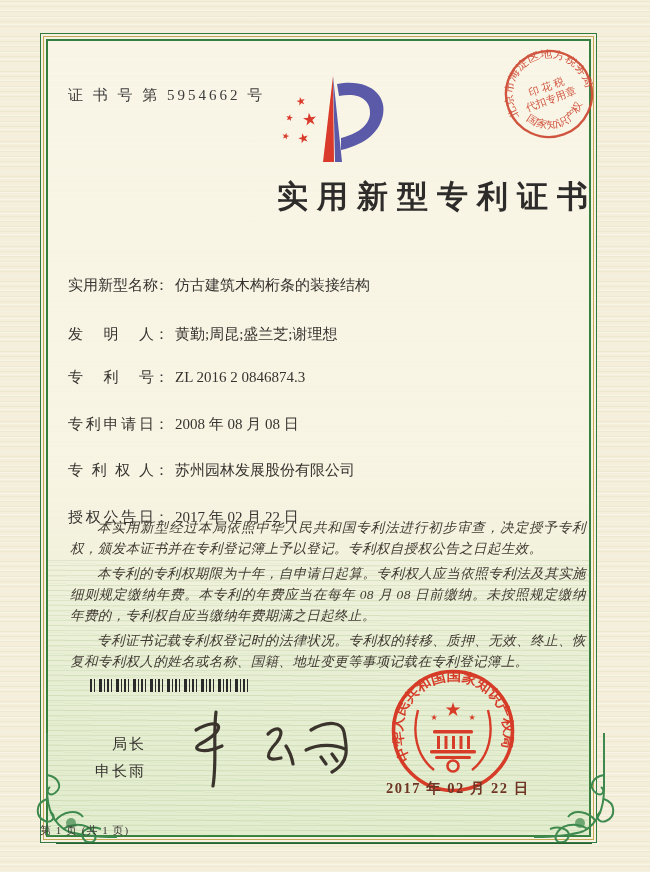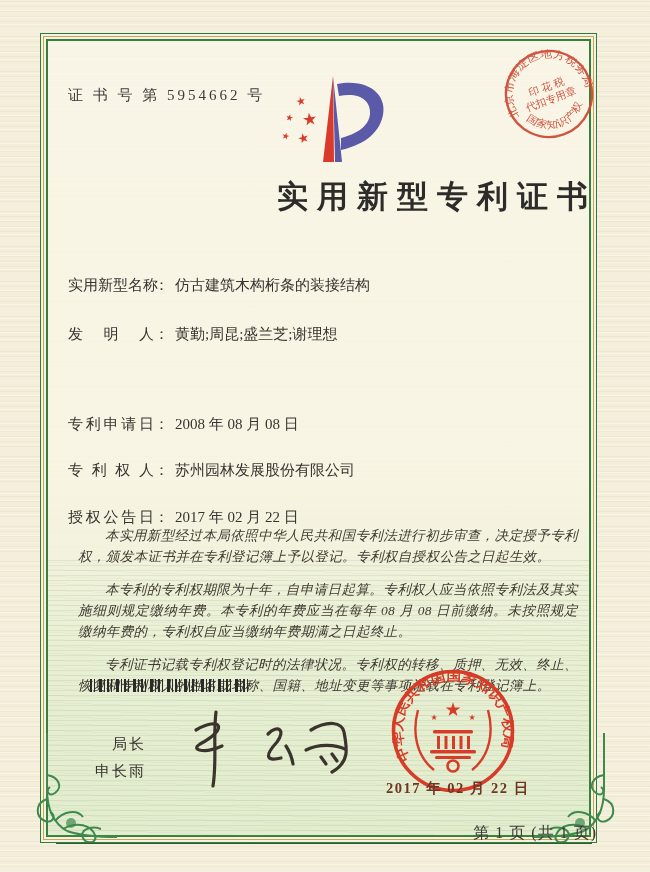--- a/index.html
+++ b/index.html
@@ -22,34 +22,34 @@
   .abs{position:absolute;}
   .cert-no{left:68px;top:86px;font-size:15px;letter-spacing:3px;color:#3b3b3b;text-align:right;}
   .title{left:40px;top:176px;width:557px;text-align:right;font-size:31px;font-weight:bold;
          letter-spacing:9px;color:#2e2c2a;}
   .field{left:68px;font-size:15px;color:#363430;white-space:nowrap;margin-top:19px;}
   .field .lab{display:inline-block;width:86px;text-align:justify;text-align-last:justify;}
   .field .colon{margin-right:6px;}
   .f0{top:257px}.f1{top:306px}.f2{top:349px}.f3{top:396px}.f4{top:442px}.f5{top:489px}
   .bodytext{left:66px;top:513px;width:524px;color:#403a32;font-size:13.5px;line-height:21px;
             font-style:italic;text-align:justify;letter-spacing:0.4px;}
-  .bodytext p{margin:12px;text-indent:2em;}
+  .bodytext p{margin:4px;text-indent:2em;}
   .barcode{left:90px;top:679px;width:158px;height:13px;
            background:repeating-linear-gradient(90deg,
              #2a2a2a 0 2px, transparent 2px 4px,
              #2a2a2a 4px 5px, transparent 5px 9px,
              #2a2a2a 9px 12px, transparent 12px 14px,
              #2a2a2a 14px 15px, transparent 15px 17px);}
   .signer{left:95px;top:731px;font-size:15px;color:#33312d;line-height:27px;letter-spacing:2px;text-align:right;}
   .sig-svg{left:180px;top:700px;}
   .seal-svg{left:390px;top:668px;}
   .seal-date{left:386px;top:779px;font-size:14.5px;letter-spacing:1.5px;color:#6e3524;font-weight:bold;}
   .stamp-svg{left:503px;top:48px;transform:rotate(-20deg);opacity:0.92;}
   .logo-svg{left:275px;top:70px;}
-  .footer{left:40px;top:823px;width:557px;text-align:right;font-size:16px;color:#3c3a36;letter-spacing:1px;}
+  .footer{left:40px;top:823px;width:557px;text-align:left;font-size:11px;color:#3c3a36;letter-spacing:1px;}
   .bottom-line{left:56px;top:842px;width:536px;height:2px;
                background:linear-gradient(180deg,#3c8148,#1e5a2c);}
   .fl-left{left:33px;top:733px;}
   .fl-right{left:532px;top:733px;transform:scaleX(-1);}
 </style>
 </head>
 <body>
 
 <div id="cert">
 
@@ -87,20 +87,23 @@
     <path d="M 62,14 C 95,8 112,26 108,45 C 104,66 84,76 66,80 L 66,68 C 82,64 94,56 95,44 C 96,30 84,22 64,26 Z" fill="#5a5aa8"></path>
   </svg>
 
   <div class="abs title">实用新型专利证书</div>
 
   <div class="abs field f0">
     <span class="lab">实用新型名称</span><span class="colon">：</span><span>仿古建筑木构桁条的装接结构</span>
   </div>
   <div class="abs field f1">
     <span class="lab">发 明 人</span><span class="colon">：</span><span>黄勤;周昆;盛兰芝;谢理想</span>
+  </div>
+  <div class="abs field f2">
+    <span class="lab">专 利 号</span><span class="colon">：</span><span>ZL 2016 2 0846874.3</span>
   </div>
   <div class="abs field f3">
     <span class="lab">专利申请日</span><span class="colon">：</span><span>2008 年 08 月 08 日</span>
   </div>
   <div class="abs field f4">
     <span class="lab">专 利 权 人</span><span class="colon">：</span><span>苏州园林发展股份有限公司</span>
   </div>
   <div class="abs field f5">
     <span class="lab">授权公告日</span><span class="colon">：</span><span>2017 年 02 月 22 日</span>
   </div>

